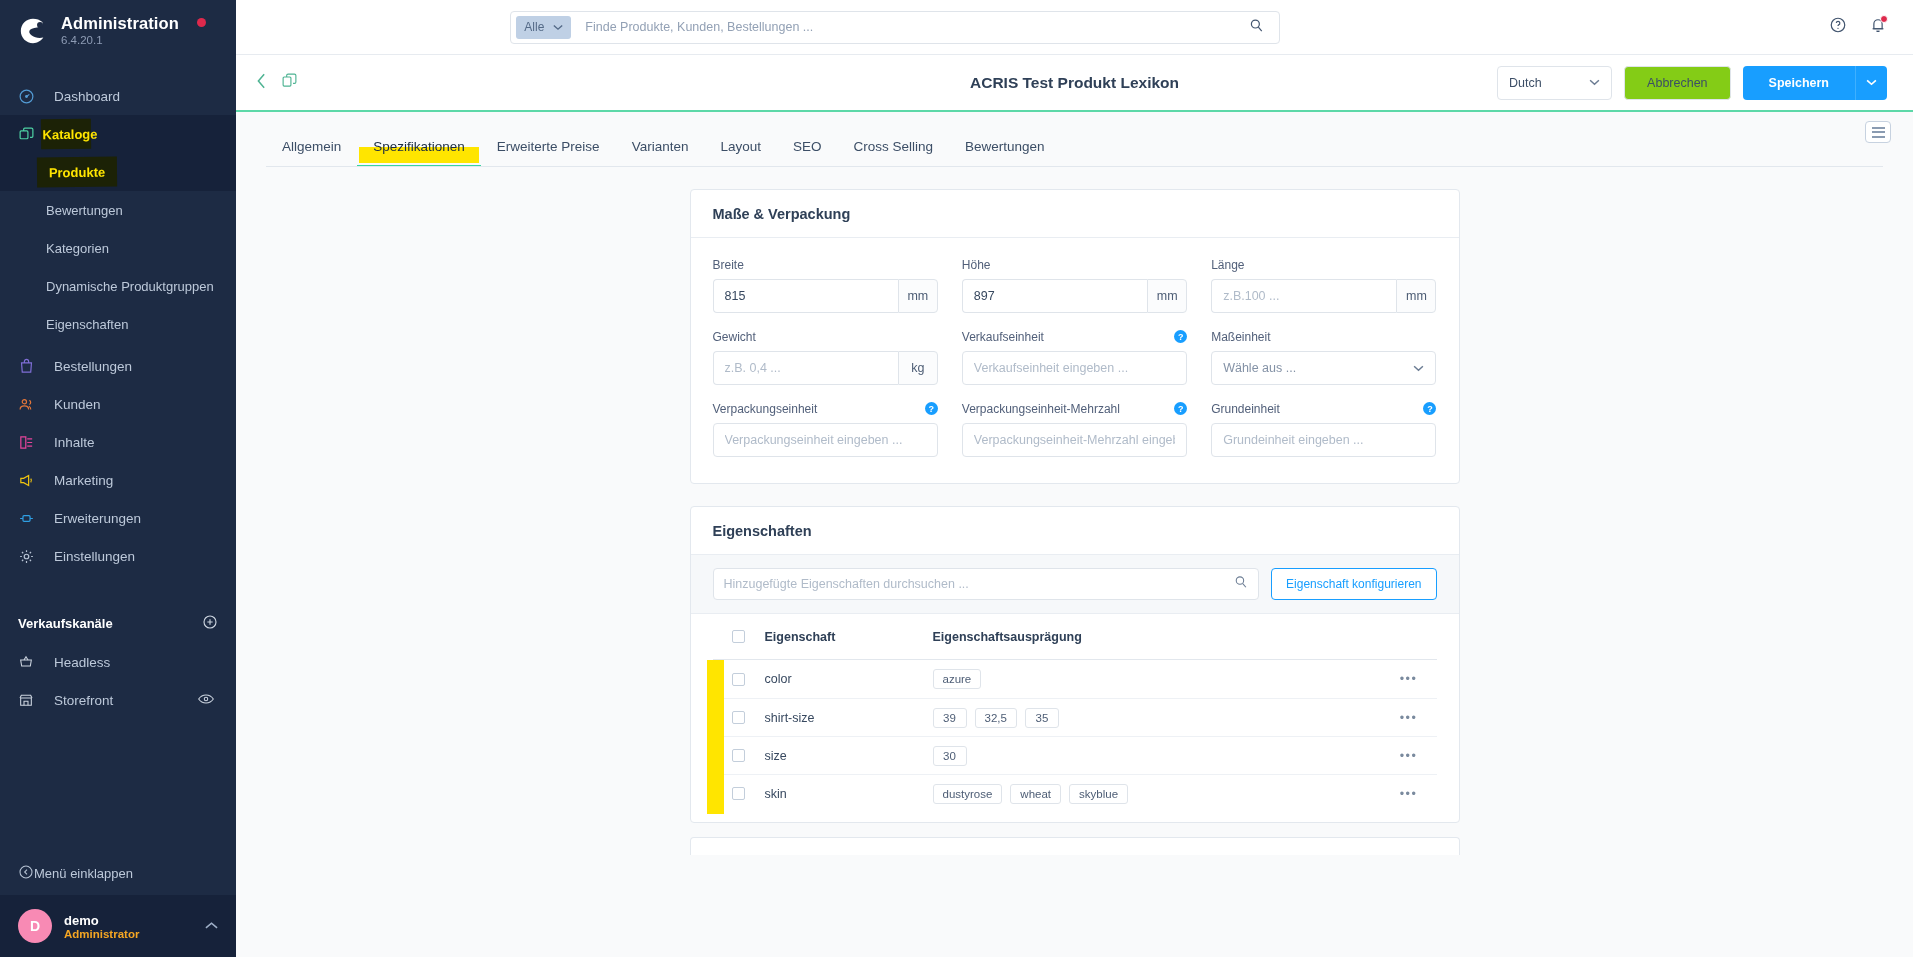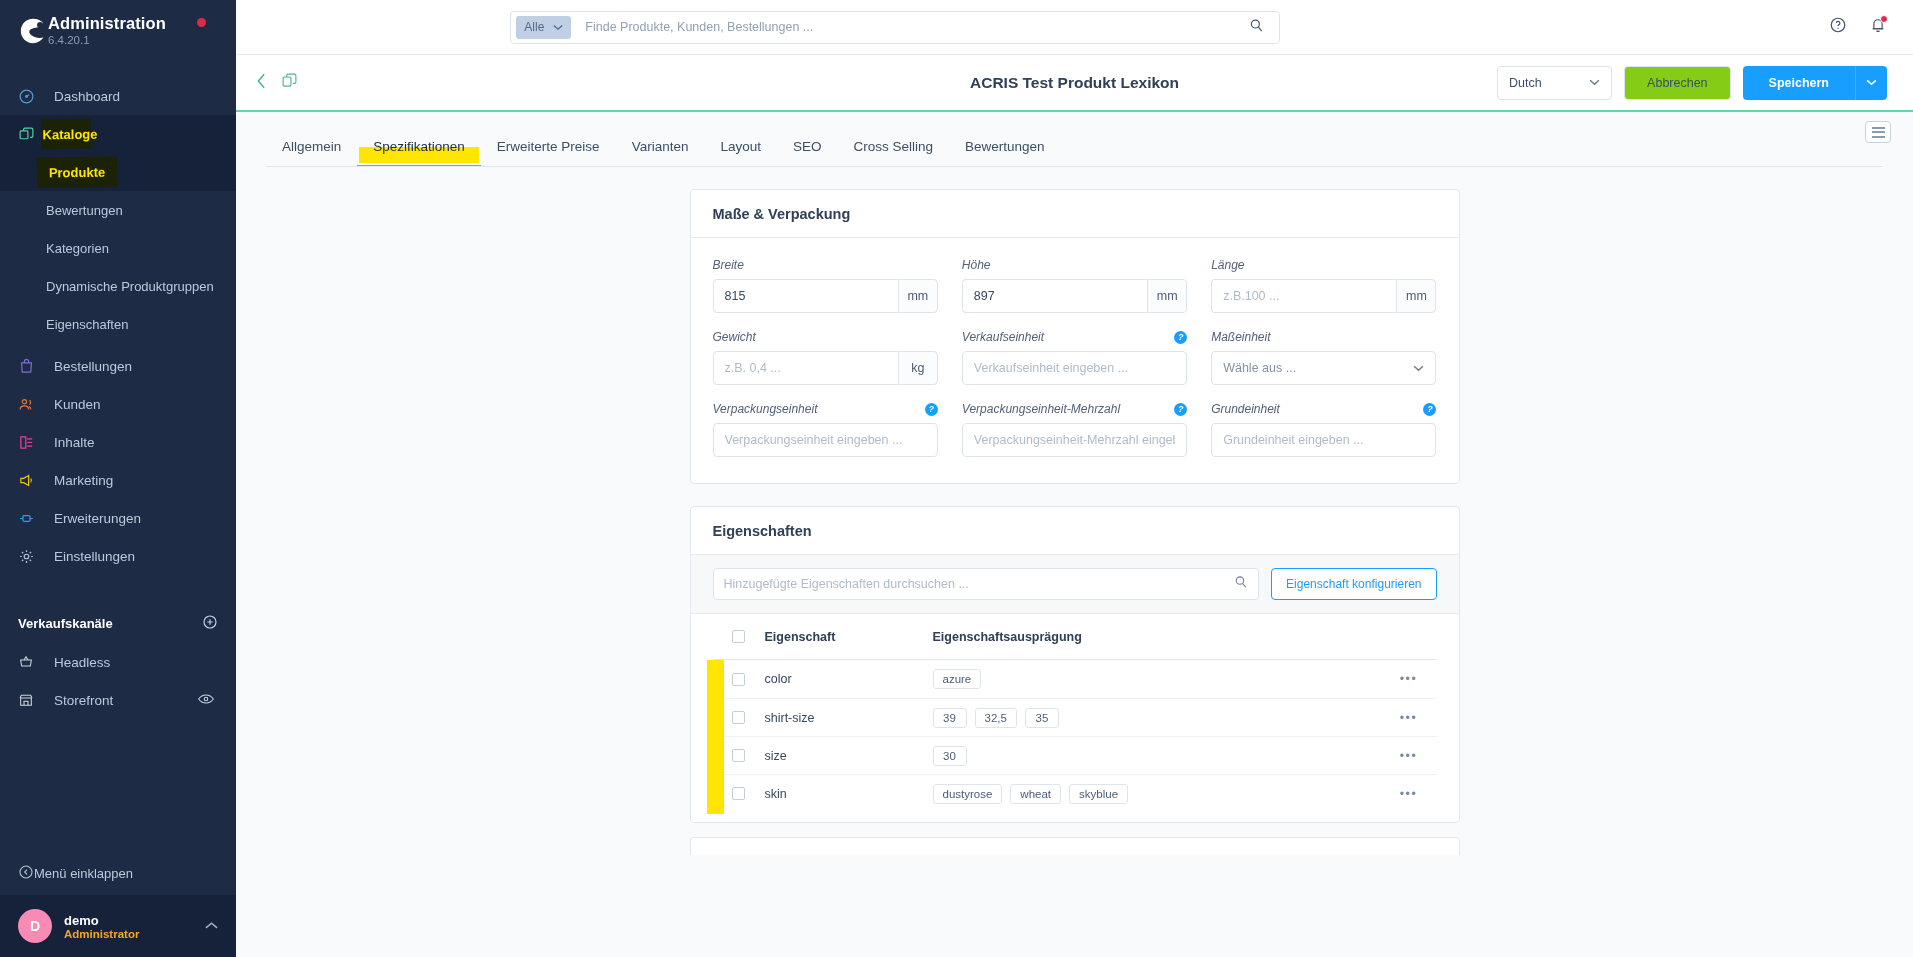--- a/index.html
+++ b/index.html
@@ -12,21 +12,21 @@
   .app { display: flex; width: 1913px; height: 957px; }
 
   
   .sidebar {
     width: 236px; min-width: 236px; height: 957px;
     background: #1d2b44; color: #cdd5e0;
     display: flex; flex-direction: column;
     position: relative;
   }
   .sb-brand {
-    display: flex; align-items: center; 
+    display: flex; align-items: center; gap: 13px;
     padding: 14px 16px 12px 18px; position: relative;
   }
   .sb-logo { width: 30px; height: 30px; flex: 0 0 30px; }
   .sb-brand-text { line-height: 1.15; }
   .sb-title { color: #fff; font-size: 16.5px; font-weight: bold; letter-spacing: .1px; }
   .sb-version { color: #8e9cb5; font-size: 11.5px; margin-top: 1px; }
   .sb-dot {
     width: 9px; height: 9px; border-radius: 50%; background: #de294c;
     position: absolute; right: 30px; top: 18px;
   }
@@ -176,21 +176,21 @@
   .card-head {
     height: 48px; display: flex; align-items: center; padding: 0 22px;
     font-size: 14.5px; font-weight: bold; color: #2f4057;
     border-bottom: 1px solid #e9edf2;
   }
   .card-body { padding: 20px 22px 26px 22px; }
 
   .grid3 { display: grid; grid-template-columns: 1fr 1fr 1fr; column-gap: 24px; row-gap: 17px; }
   .field-label {
     font-size: 12px; color: #52607a; margin-bottom: 7px;
-    display: flex; align-items: center; justify-content: space-between; font-style: italic;
+    display: flex; justify-content: space-between;
   }
   .help-badge {
     width: 13px; height: 13px; border-radius: 50%; background: #189eff;
     color: #fff; font-size: 9px; font-weight: bold; display: flex;
     align-items: center; justify-content: center;
   }
   .input-grp { display: flex; height: 34px; }
   .inp {
     flex: 1; border: 1px solid #dfe4ea; border-radius: 4px; height: 34px;
     padding: 0 11px; font-size: 12.5px; color: #37485f; outline: none;

